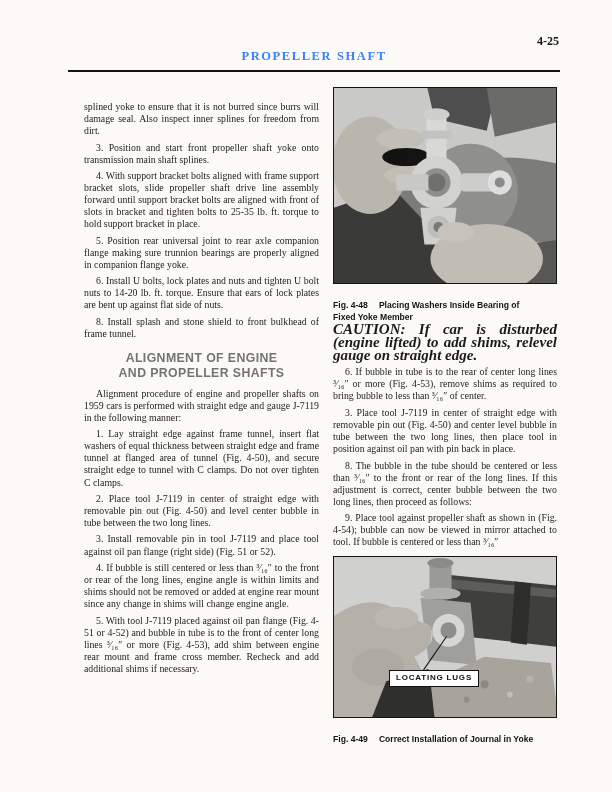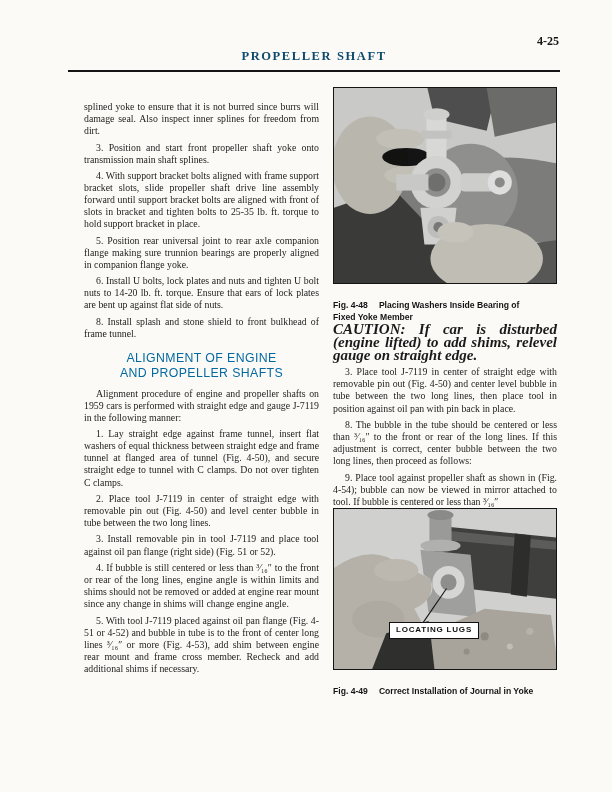--- a/index.html
+++ b/index.html
@@ -11,21 +11,21 @@
     background: #fbfaf7;
     overflow: hidden;
     color: #1c1c1c;
   }
   
   .header-title {
     position: absolute; top: 49px; left: 68px; width: 492px;
     text-align: center;
     font-family: "Liberation Serif", "DejaVu Serif", serif;
     font-weight: bold; font-size: 12.5px; letter-spacing: 1.6px;
-    color: #0c4a6e;
+    color: #3b82f6;
   }
   .page-number {
     position: absolute; top: 34px; right: 53px;
     font-family: "Liberation Serif", "DejaVu Serif", serif;
     font-weight: bold; font-size: 12px; color: #161616;
   }
   .header-rule {
     position: absolute; top: 70px; left: 68px; width: 492px;
     border-top: 2.3px solid #141414;
   }
@@ -42,33 +42,33 @@
   .col p { margin: 0; }
   .col p + p, .col p.step { margin-top: 4.4px; }
   .col p:first-child { margin-top: 8px; }
   p.step { text-indent: 12px; }
   p.no-indent { text-indent: 0; }
   
   .section-heading {
     margin: 11px 0 7px 0;
     text-align: center; text-indent: 0;
     font-family: "Liberation Sans", "DejaVu Sans", sans-serif;
-    font-weight: normal; font-size: 12.3px; line-height: 15px;
-    letter-spacing: 0.4px; color: #0369a1;
+    font-weight: bold; font-size: 12.3px; line-height: 15px;
+    letter-spacing: 0.4px; color: #737373;
   }
   
   .photo-frame {
     position: relative;
     border: 1.6px solid #141414;
     background: #c9c9c7;
     overflow: hidden;
   }
   .photo-frame svg { display: block; width: 100%; height: 100%; }
   .photo-48 { height: 195px; }
-  .photo-49 { height: 160px; }
+  .photo-49 { height: 160px; margin-top: 8px; }
   .fig-caption {
     margin-top: 15px;
     text-indent: 0;
     font-family: "Liberation Sans", "DejaVu Sans", sans-serif;
     font-weight: bold; font-size: 8.6px; line-height: 12px;
     color: #141414;
   }
   .fig-num { margin-right: 11px; }
   .caution {
     margin-top: 9px;
@@ -163,20 +163,21 @@
 
     <div class="fig-caption">
       <div>
         <span class="fig-num">Fig. 4-48</span><span>Placing Washers Inside Bearing of</span>
       </div>
       <div>Fixed Yoke Member</div>
     </div>
 
     <p class="caution">CAUTION: If car is disturbed (engine lifted) to add shims, relevel gauge on straight edge.</p>
 
+    <p class="step">6. If bubble in tube is to the rear of center long lines ³⁄₁₆″ or more (Fig. 4-53), remove shims as required to bring bubble to less than ³⁄₁₆″ of center.</p>
     <p class="step">3. Place tool J-7119 in center of straight edge with removable pin out (Fig. 4-50) and center level bubble in tube between the two long lines, then place tool in position against oil pan with pin back in place.</p>
     <p class="step">8. The bubble in the tube should be centered or less than ³⁄₁₆″ to the front or rear of the long lines. If this adjustment is correct, center bubble between the two long lines, then proceed as follows:</p>
     <p class="step">9. Place tool against propeller shaft as shown in (Fig. 4-54); bubble can now be viewed in mirror attached to tool. If bubble is centered or less than ³⁄₁₆″</p>
 
     <div class="photo-frame photo-49">
       <svg viewBox="0 0 221 157" preserveAspectRatio="none">
         <rect width="221" height="157" fill="#d0d0ce"></rect>
 
         <path d="M98,16 L221,28 L221,88 L112,76 Q94,58 98,16 Z" fill="#3f3f3d"></path>
         <path d="M100,20 L221,32 L221,40 L104,30 Z" fill="#5c5c5a"></path>

